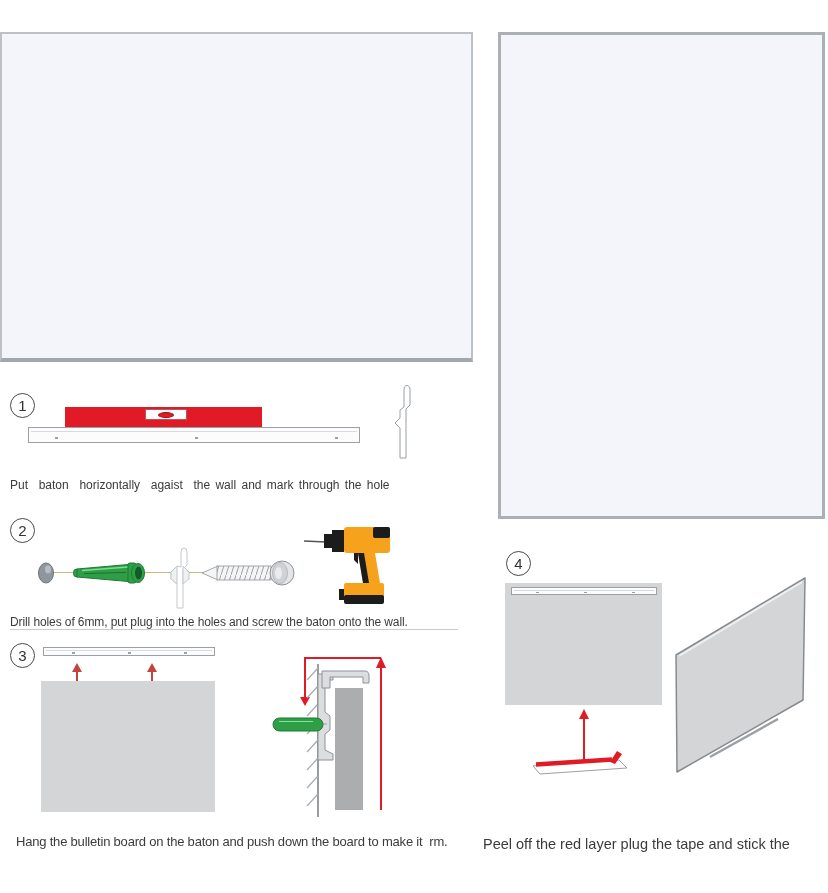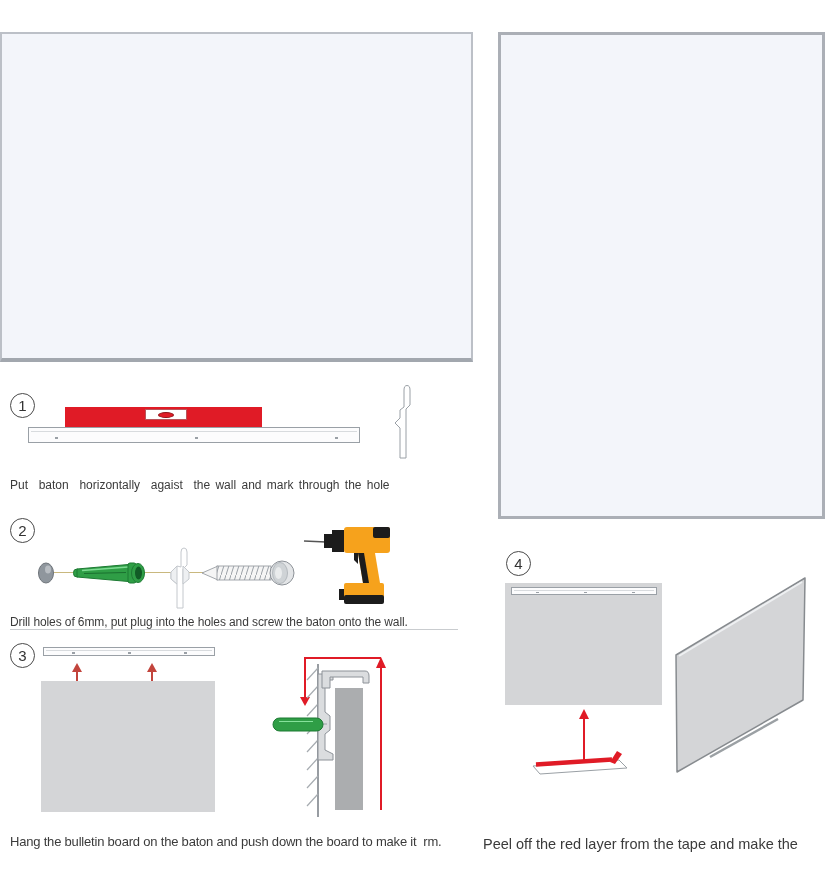--- a/index.html
+++ b/index.html
@@ -17,21 +17,21 @@
 
   
   .step-num{width:25px;height:25px;border:1.6px solid #4a4a4a;border-radius:50%;
     display:flex;align-items:center;justify-content:center;font-size:15px;color:#333;background:#fff;}
   .n1{left:10px;top:393px;} .n2{left:10px;top:518px;} .n3{left:10px;top:643px;} .n4{left:506px;top:551px;}
 
   
   .caption{color:var(--text,#3b3b3b);white-space:pre-wrap;}
   .cap1{left:10px;top:466px;width:460px;font-size:12px;word-spacing:2px;}
   .cap2{left:10px;top:603px;width:470px;font-size:12px;letter-spacing:-.1px;}
-  .cap3{left:10px;top:821px;width:470px;font-size:13px;letter-spacing:-.2px;}
+  .cap3{left:16px;top:821px;width:470px;font-size:13px;letter-spacing:-.2px;}
   .cap4{left:483px;top:789px;width:345px;font-size:14.5px;line-height:22px;}
   .sep{left:10px;top:629px;width:448px;height:0;border-top:1.5px solid #c9cccf;}
 
   
   .level{left:65px;top:407px;width:197px;height:21px;background:var(--red,#e01b26);}
   .level-window{position:absolute;left:80px;top:2px;width:42px;height:11px;background:#fff;border:1px solid #b8555a;}
   .bubble{position:absolute;left:12px;top:1.5px;width:16px;height:6px;border-radius:50%;
     background:var(--red,#e01b26);border:1px solid #8e1418;}
 
   
@@ -212,18 +212,18 @@
       <polygon points="6,21 92,15 100,23 13,29" style="fill:#fff;stroke:#9aa0a5;stroke-width:1"></polygon>
       <line x1="9" y1="19.5" x2="85" y2="14.5" style="stroke:var(--red);stroke-width:4.5"></line>
       <polygon points="83,17 90,6 95,9 88,19" style="fill:var(--red)"></polygon>
     </svg>
     <svg class="abs" style="left:668px;top:570px" width="145" height="210" viewBox="0 0 145 210">
       <polygon points="8,85 137,8 135,130 9,202" style="fill:var(--board-gray);stroke:#878b8f;stroke-width:1.5;stroke-linejoin:round"></polygon>
       <line x1="11" y1="86" x2="134" y2="12" style="stroke:#eef0f2;stroke-width:2"></line>
       <line x1="42" y1="187" x2="110" y2="149" style="stroke:#9ba0a4;stroke-width:2.5"></line>
     </svg>
     <div class="abs caption cap4">
-      <div>Peel off the red layer from the tape and make the</div>
+      <div>Peel off the red layer plug the tape and stick the</div>
       
     </div>
   </section>
 
 </div>
 
 </body></html>

